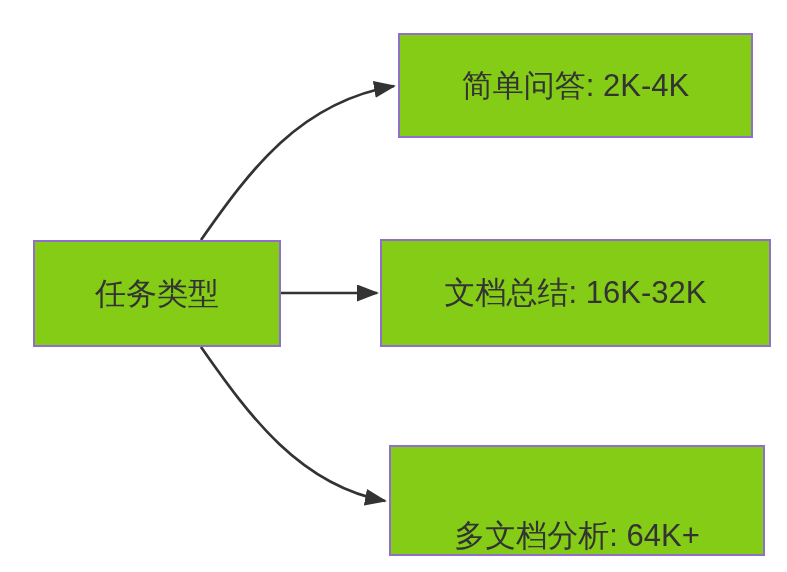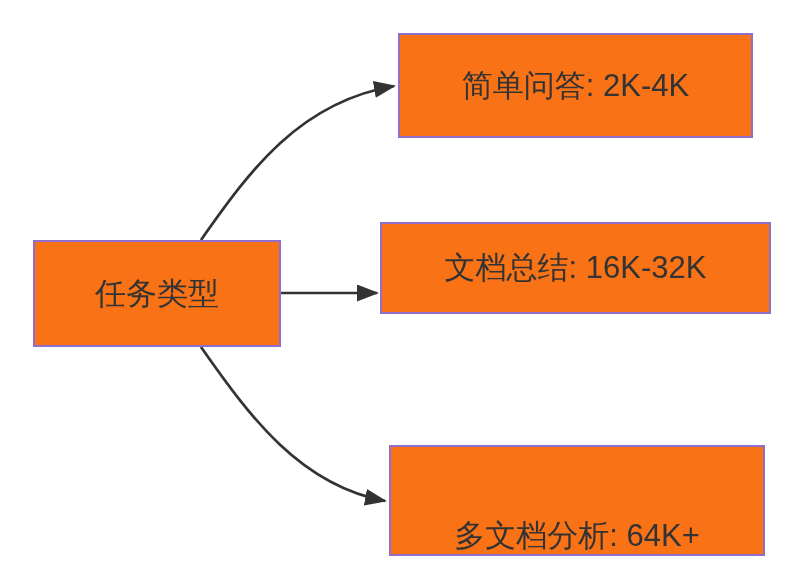--- a/index.html
+++ b/index.html
@@ -24,34 +24,34 @@
     pointer-events: none;
   }
   .edge-path {
     fill: none;
     stroke: #333333;
     stroke-width: 2.7px;
   }
   .node {
     position: absolute;
     box-sizing: border-box;
-    background: #f97316;
+    background: #84cc16;
     border: 2px solid #8F6FC9;
     color: #333333;
     display: flex;
     align-items: center;
     justify-content: center;
     font-size: 31px;
     line-height: 1.2;
     white-space: nowrap;
     text-align: center;
   }
   .node-root   { left: 33px;  top: 240px; width: 248px; height: 107px; }
   .node-branch0{ left: 398px; top: 33px;  width: 355px; height: 105px; }
-  .node-branch1{ left: 380px; top: 222px; width: 391px; height: 92px; }
+  .node-branch1{ left: 380px; top: 239px; width: 391px; height: 108px; }
   .node-branch2{ left: 389px; top: 445px; width: 376px; height: 111px; align-items: flex-end; }
 </style>
 </head>
 <body>
 
 <div class="canvas">
 
   <svg class="edge-layer" viewBox="0 0 787 572" xmlns="http://www.w3.org/2000/svg">
     <defs>
       <marker id="arrowhead" markerUnits="userSpaceOnUse" markerWidth="22" markerHeight="17" viewBox="0 0 22 17" refX="20" refY="8.5" orient="auto">

